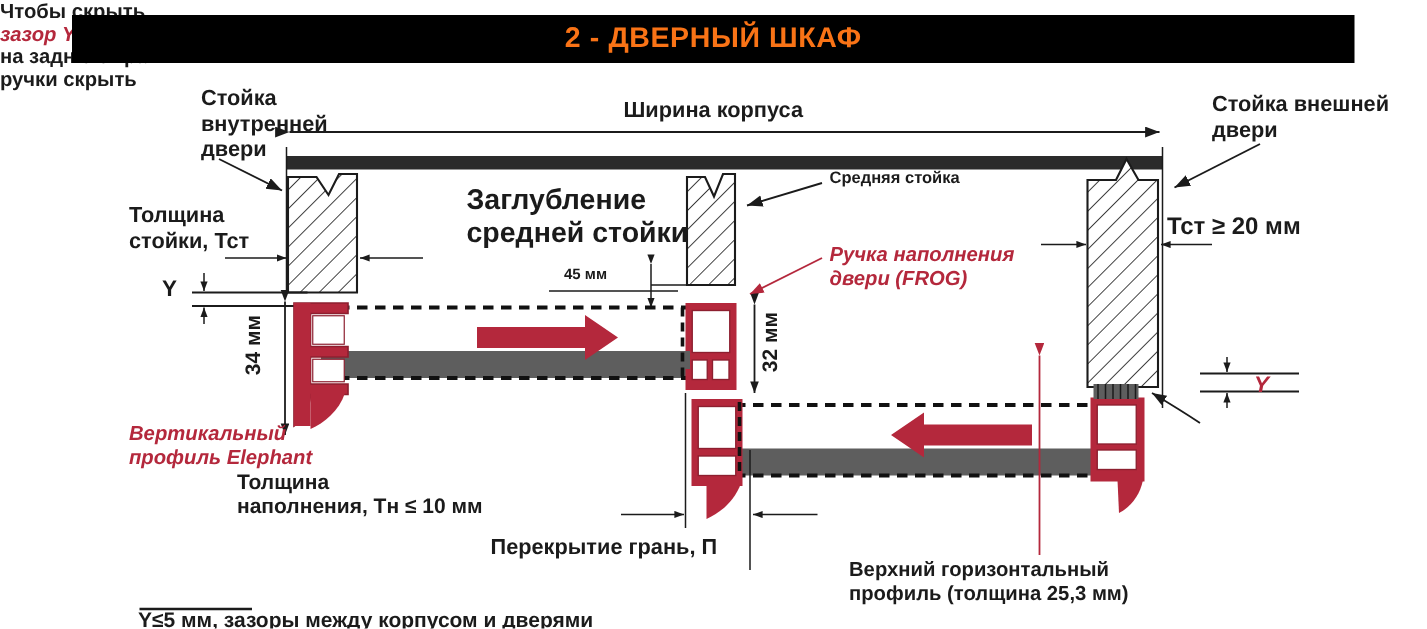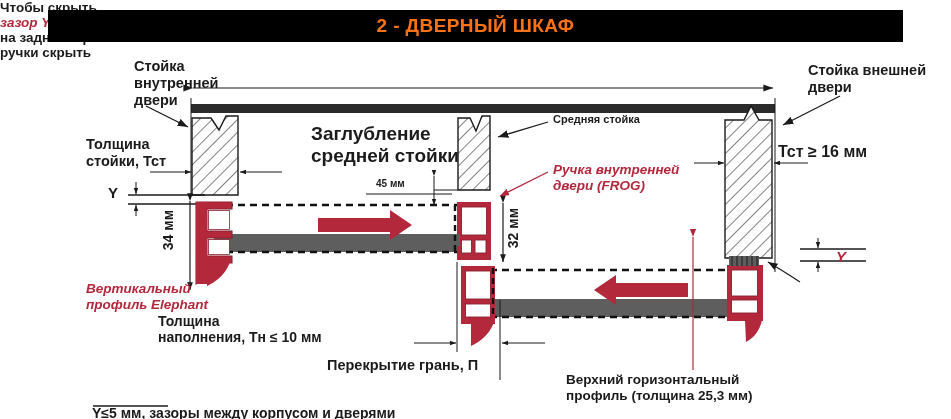--- a/index.html
+++ b/index.html
@@ -236,29 +236,30 @@
   </svg>
 
   <div class="lbl blk t-stoyka-vn">Стойка
 внутренней
 двери</div>
   <div class="lbl blk t-tolsh-st">Толщина
 стойки, Тст</div>
   <div class="lbl blk t-y-left">Y</div>
   <div class="lbl blk t-zaglub">Заглубление
 средней стойки</div>
+  <div class="lbl blk t-shirina">Ширина корпуса</div>
   <div class="lbl blk t-45">45 мм</div>
   <div class="vert blk t-32">32 мм</div>
   <div class="vert blk t-34">34 мм</div>
   <div class="lbl blk t-srednyaya">Средняя стойка</div>
-  <div class="lbl red t-ruchka">Ручка внутренней
+  <div class="lbl red t-ruchka">Ручка наполнения
 двери (FROG)</div>
   <div class="lbl blk t-stoyka-vnesh">Стойка внешней
 двери</div>
-  <div class="lbl blk t-tst">Тст ≥ 16 мм</div>
+  <div class="lbl blk t-tst">Тст ≥ 20 мм</div>
   <div class="lbl red t-y-right">Y</div>
   <div class="lbl red t-elephant">Вертикальный
 профиль Elephant</div>
   <div class="lbl blk t-tolsh-nap">Толщина
 наполнения, Тн ≤ 10 мм</div>
   <div class="lbl blk t-perekr">Перекрытие грань, П</div>
   <div class="lbl blk t-verh">Верхний горизонтальный
 профиль (толщина 25,3 мм)</div>
 
   <div class="lbl blk t-ybottom">

